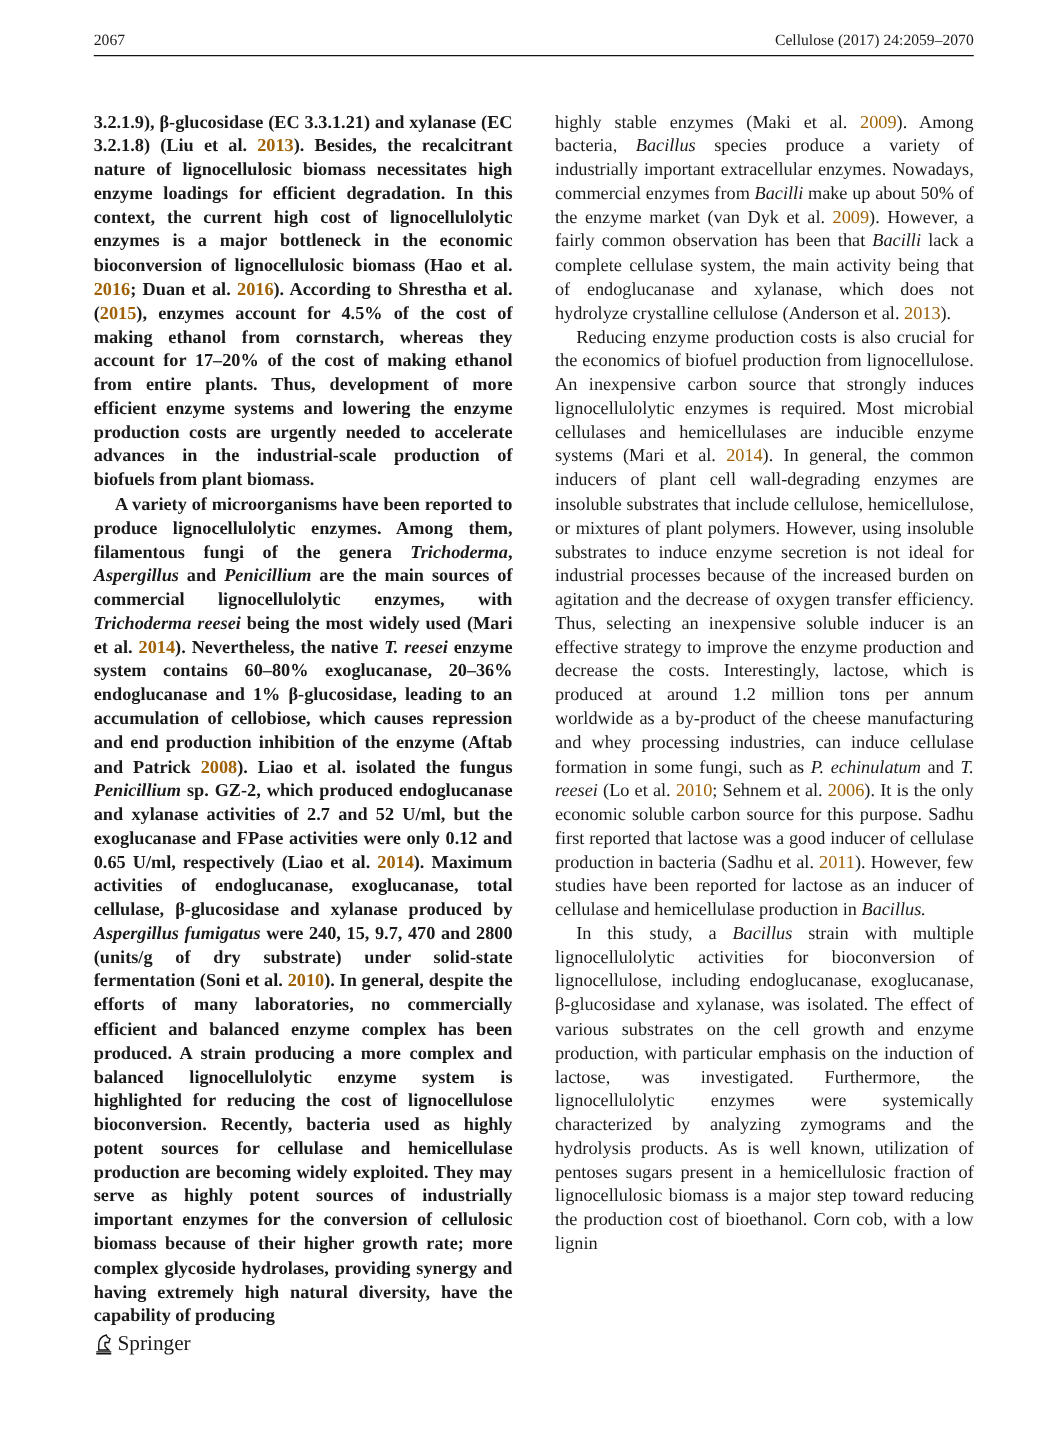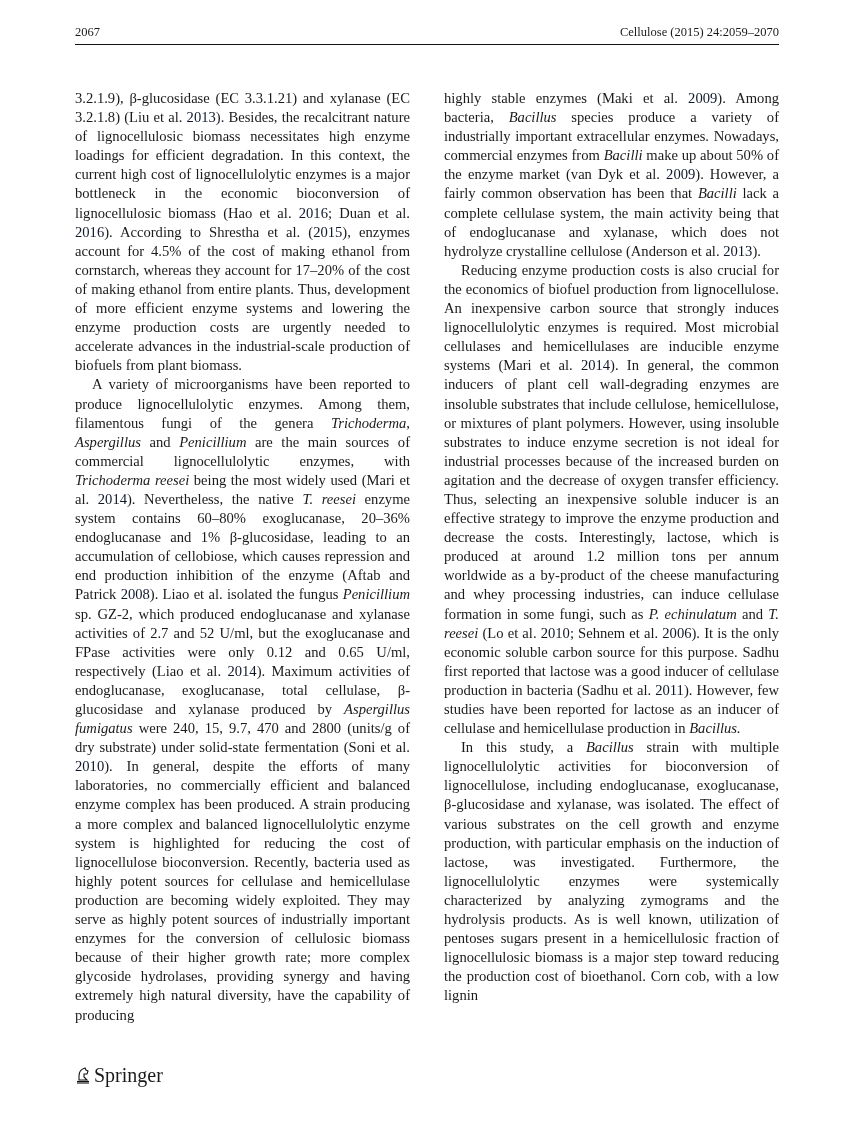--- a/index.html
+++ b/index.html
@@ -5,36 +5,36 @@
   html, body { margin: 0; padding: 0; background: #ffffff; }
   body { width: 851px; height: 1146px; position: relative; overflow: hidden;
          font-family: "Liberation Serif", "DejaVu Serif", serif; color: #1a1a1a; }
   .header { position: absolute; left: 75px; top: 25px; width: 704px; height: 20px;
             font-size: 12.5px; }
   .header .pnum { position: absolute; left: 0; top: 0; }
   .header .journal { position: absolute; right: 0; top: 0; }
   .rule { position: absolute; left: 75px; top: 44px; width: 704px; height: 1px; background: #111; }
   .col { position: absolute; top: 89px; width: 335px; font-size: 14.6px; line-height: 19.1px;
          text-align: justify; hyphens: manual; }
-  .col.left { left: 75px; }
+  .col.left { left: 75px; font-weight: bold; }
   .col.right { left: 444px; }
   .col p { margin: 0; }
   .col p.indent { text-indent: 17px; }
-  .cite { color: #0f172a; }
+  .cite { color: #a16207; }
   i { font-style: italic; }
   .footer { position: absolute; left: 75px; top: 1065px; height: 20px; display: flex; align-items: center;
-            font-size: 20px; }
+            font-size: 17px; }
   .footer svg { margin-right: 3px; }
 </style>
 </head>
 <body>
 
 <div class="header">
   <span class="pnum">2067</span>
-  <span class="journal">Cellulose (2015) 24:2059–2070</span>
+  <span class="journal">Cellulose (2017) 24:2059–2070</span>
 </div>
 <div class="rule"></div>
 
 <div class="col left">
   <p><span>3.2.1.9), β-glucosidase (EC 3.3.1.21) and xylanase (EC 3.2.1.8) (Liu et al. </span><a class="cite">2013</a><span>). Besides, the recalcitrant nature of lignocellulosic biomass necessitates high enzyme loadings for efficient degradation. In this context, the current high cost of lignocellulolytic enzymes is a major bottleneck in the economic bioconversion of lignocellulosic biomass (Hao et al. </span><a class="cite">2016</a><span>; Duan et al. </span><a class="cite">2016</a><span>). According to Shrestha et al. (</span><a class="cite">2015</a><span>), enzymes account for 4.5% of the cost of making ethanol from cornstarch, whereas they account for 17–20% of the cost of making ethanol from entire plants. Thus, development of more efficient enzyme systems and lowering the enzyme production costs are urgently needed to accelerate advances in the industrial-scale production of biofuels from plant biomass.</span></p>
   <p class="indent"><span>A variety of microorganisms have been reported to produce lignocellulolytic enzymes. Among them, filamentous fungi of the genera </span><i>Trichoderma</i><span>, </span><i>Aspergillus</i><span> and </span><i>Penicillium</i><span> are the main sources of commercial lignocellulolytic enzymes, with </span><i>Trichoderma reesei</i><span> being the most widely used (Mari et al. </span><a class="cite">2014</a><span>). Nevertheless, the native </span><i>T. reesei</i><span> enzyme system contains 60–80% exoglucanase, 20–36% endoglucanase and 1% β-glucosidase, leading to an accumulation of cellobiose, which causes repression and end production inhibition of the enzyme (Aftab and Patrick </span><a class="cite">2008</a><span>). Liao et al. isolated the fungus </span><i>Penicillium</i><span> sp. GZ-2, which produced endoglucanase and xylanase activities of 2.7 and 52 U/ml, but the exoglucanase and FPase activities were only 0.12 and 0.65 U/ml, respectively (Liao et al. </span><a class="cite">2014</a><span>). Maximum activities of endoglucanase, exoglucanase, total cellulase, β-glucosidase and xylanase produced by </span><i>Aspergillus fumigatus</i><span> were 240, 15, 9.7, 470 and 2800 (units/g of dry substrate) under solid-state fermentation (Soni et al. </span><a class="cite">2010</a><span>). In general, despite the efforts of many laboratories, no commercially efficient and balanced enzyme complex has been produced. A strain producing a more complex and balanced lignocellulolytic enzyme system is highlighted for reducing the cost of lignocellulose bioconversion. Recently, bacteria used as highly potent sources for cellulase and hemicellulase production are becoming widely exploited. They may serve as highly potent sources of industrially important enzymes for the conversion of cellulosic biomass because of their higher growth rate; more complex glycoside hydrolases, providing synergy and having extremely high natural diversity, have the capability of producing</span></p>
 </div>
 
 <div class="col right">
   <p><span>highly stable enzymes (Maki et al. </span><a class="cite">2009</a><span>). Among bacteria, </span><i>Bacillus</i><span> species produce a variety of industrially important extracellular enzymes. Nowadays, commercial enzymes from </span><i>Bacilli</i><span> make up about 50% of the enzyme market (van Dyk et al. </span><a class="cite">2009</a><span>). However, a fairly common observation has been that </span><i>Bacilli</i><span> lack a complete cellulase system, the main activity being that of endoglucanase and xylanase, which does not hydrolyze crystalline cellulose (Anderson et al. </span><a class="cite">2013</a><span>).</span></p>

